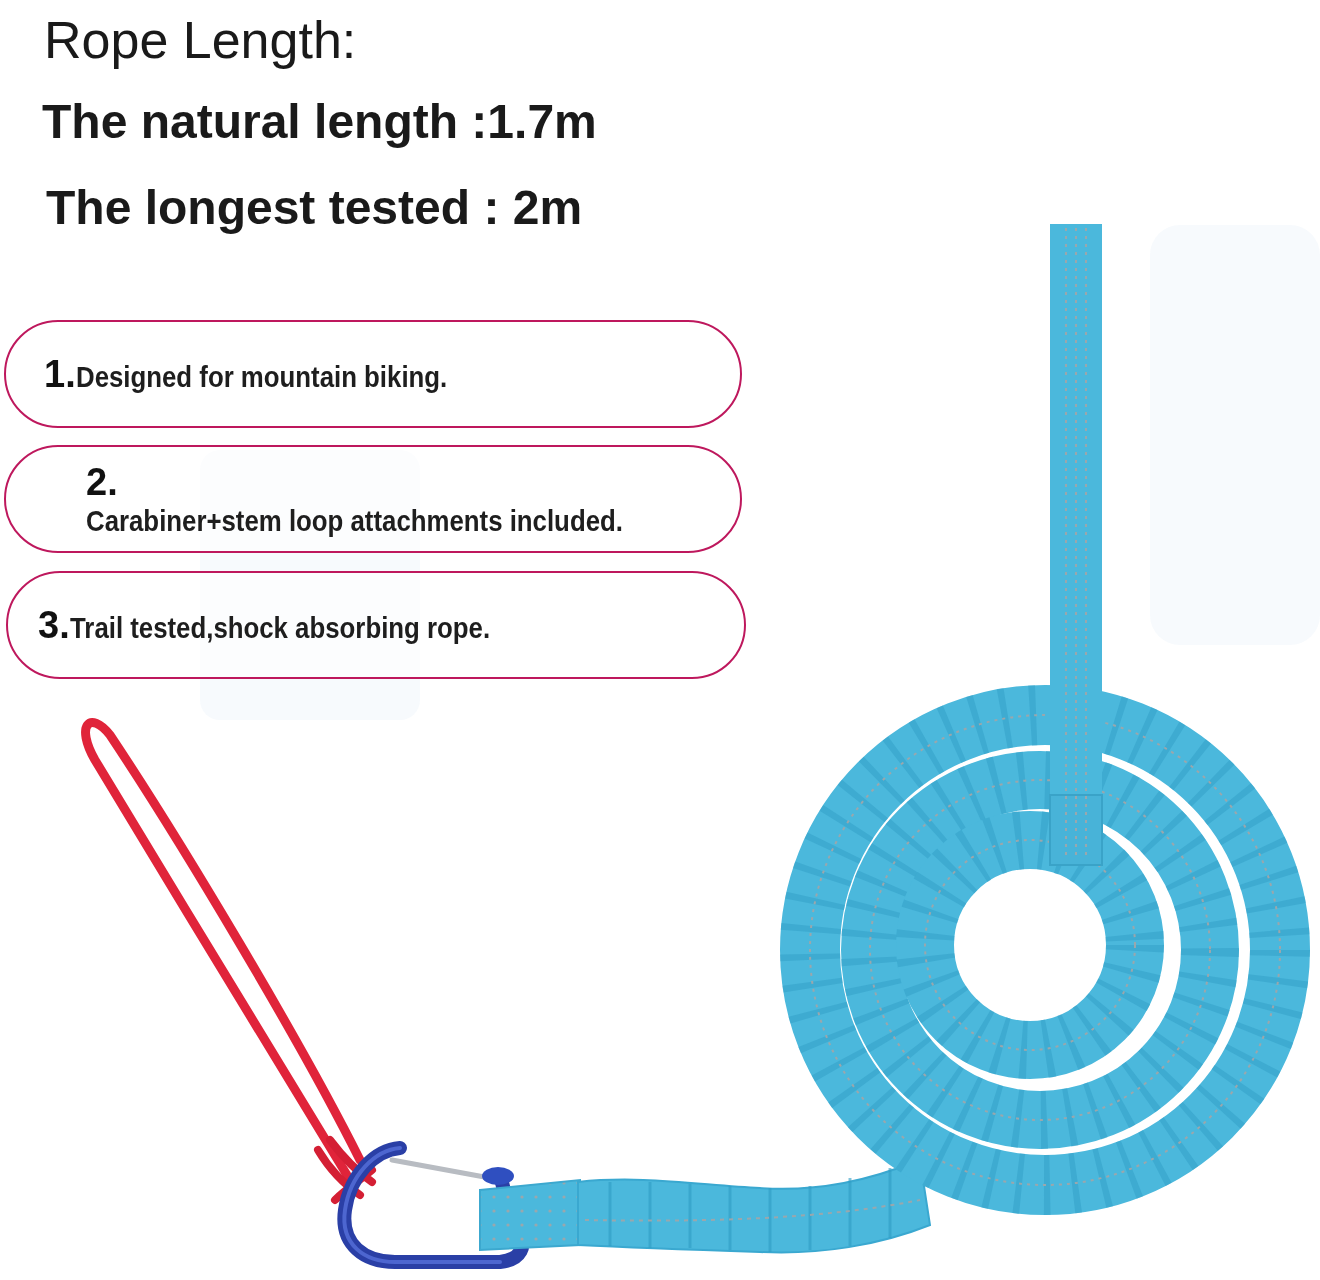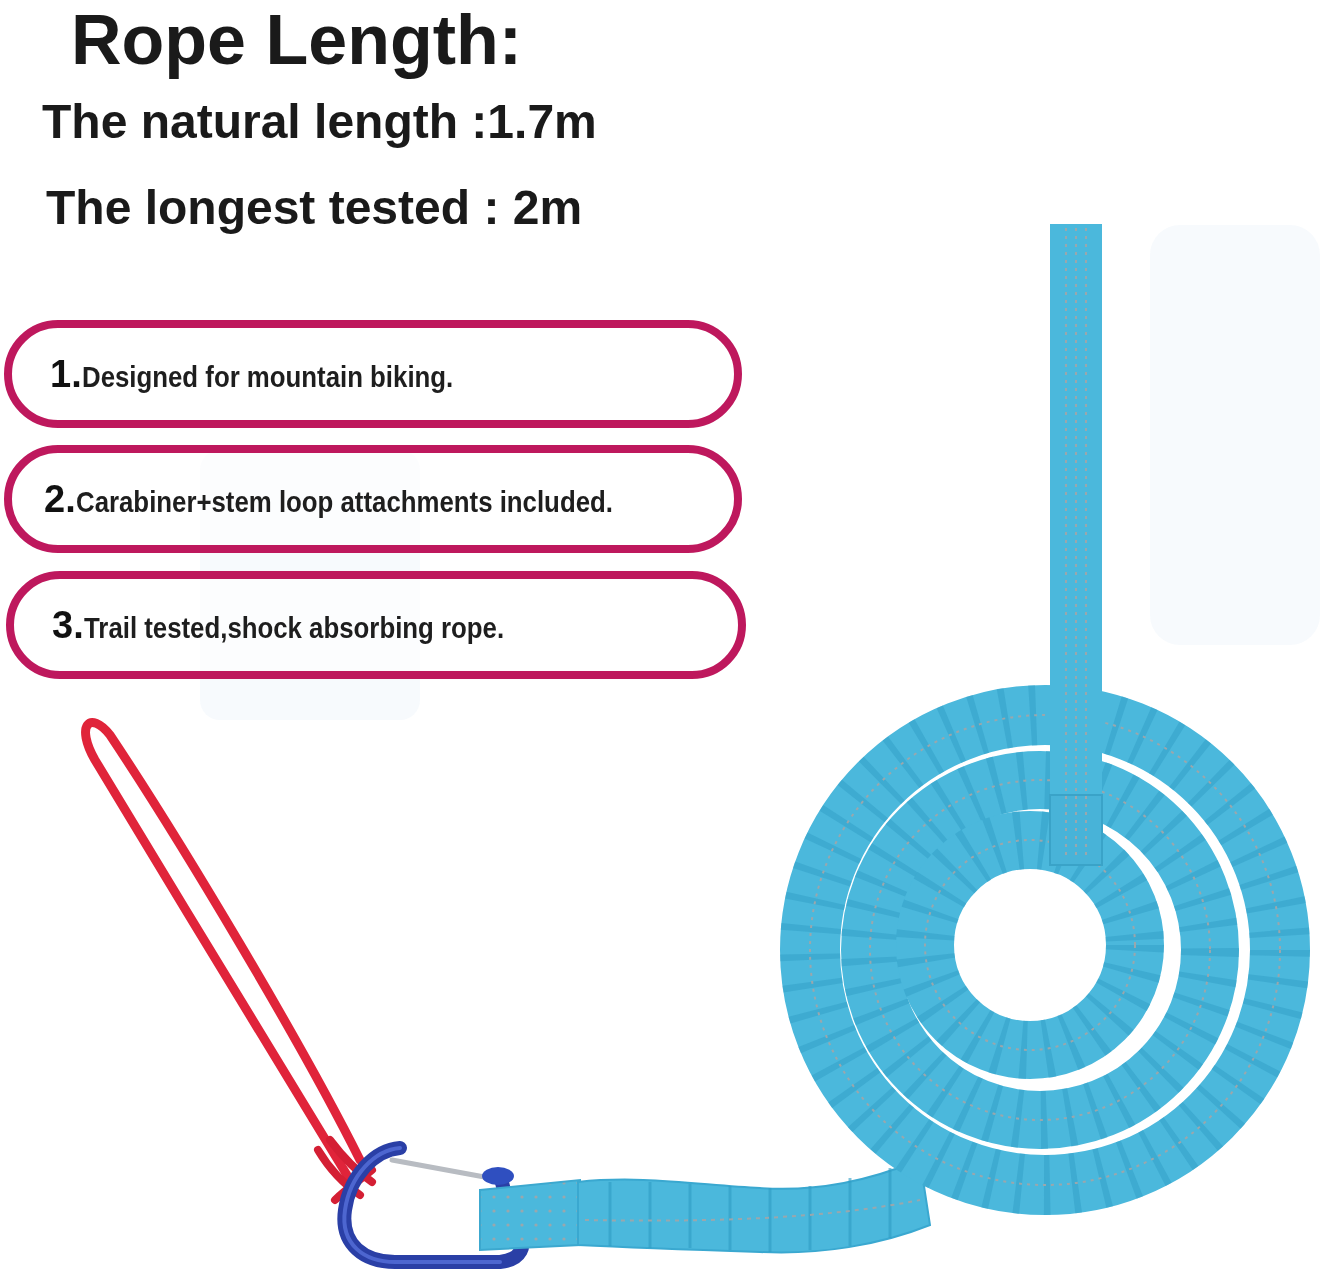--- a/index.html
+++ b/index.html
@@ -3,44 +3,43 @@
   <meta charset="utf-8">
   <style>
     * { box-sizing: border-box; margin: 0; padding: 0; }
     html, body { width: 1320px; height: 1280px; background: #ffffff; overflow: hidden; }
     body { position: relative; font-family: "Liberation Sans", "DejaVu Sans", sans-serif; color: #111; }
 
     .bg-wash { position: absolute; background: #f3f8fc; opacity: 0.7; }
 
     .title {
       position: absolute; left: 44px; top: 0px;
-      font-size: 70px; font-weight: 700; letter-spacing: 0px; color: #1a1a1a;
+      font-size: 52px; font-weight: 400; letter-spacing: 0px; color: #1a1a1a;
       line-height: 80px;
-      margin-left: 27px;
     }
     .spec {
       position: absolute; font-size: 48px; font-weight: 700; color: #1a1a1a; line-height: 56px;
     }
     .spec-1 { left: 42px; top: 94px; }
     .spec-2 { left: 46px; top: 180px; }
 
     .pill {
-      position: absolute; height: 108px; border: 8px solid #be185d;
+      position: absolute; height: 108px; border: 2px solid #be185d;
       border-radius: 56px; background: rgba(255,255,255,0.6);
       display: flex; align-items: center;
     }
     .pill-1 { left: 4px; top: 320px; width: 738px; }
     .pill-2 { left: 4px; top: 445px; width: 738px; }
     .pill-3 { left: 6px; top: 571px; width: 740px; }
 
     .pill .num { font-size: 38px; font-weight: 700; color: #111; }
     .pill .txt { font-size: 30px; font-weight: 700; color: #1e1e1e; transform: scaleX(0.86); transform-origin: left center; display: inline-block; white-space: nowrap; }
     .pill-1 .inner { padding-left: 38px; }
-    .pill-2 .inner { padding-left: 32px; }
-    .pill-3 .inner { padding-left: 38px; }
+    .pill-2 .inner { padding-left: 32px; margin-left: 48px; }
+    .pill-3 .inner { padding-left: 30px; }
 
     .product { position: absolute; left: 0; top: 0; width: 1320px; height: 1280px; pointer-events: none; }
   </style>
 </head>
 <body>
 
 <div class="bg-wash" style="left:200px; top:450px; width:220px; height:270px; border-radius:20px;"></div>
 <div class="bg-wash" style="left:1150px; top:225px; width:170px; height:420px; border-radius:30px;"></div>
 
 <div class="title">Rope Length:</div>

